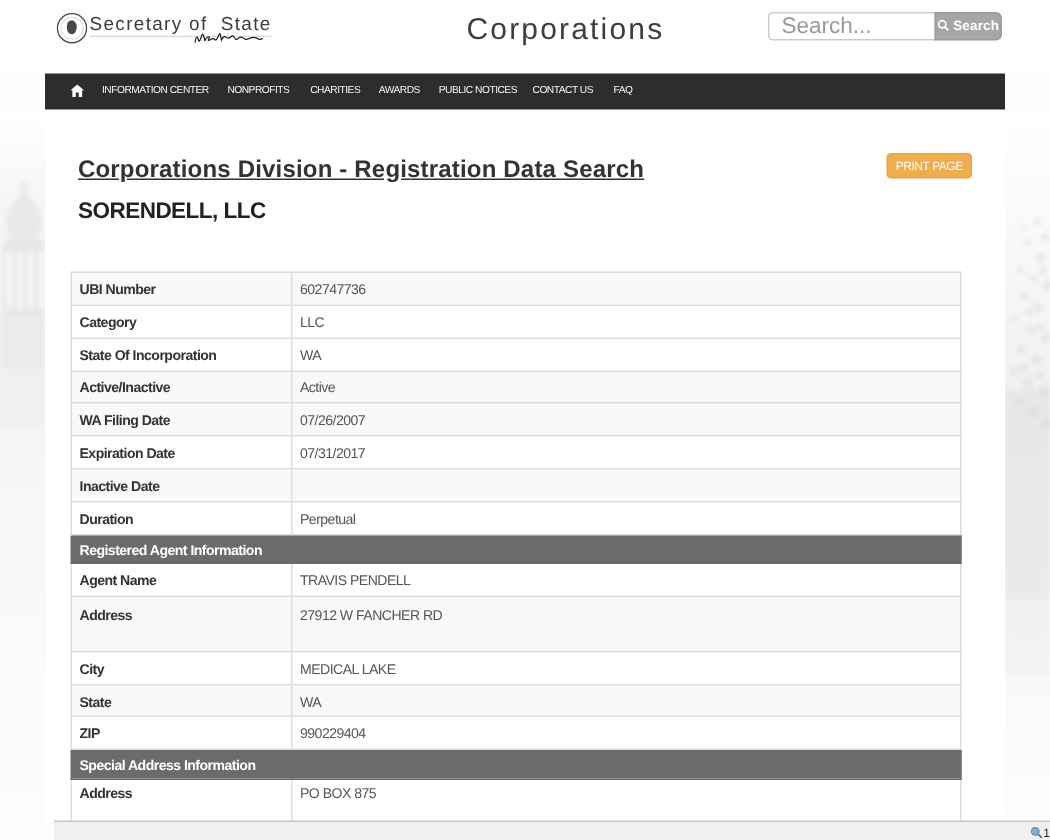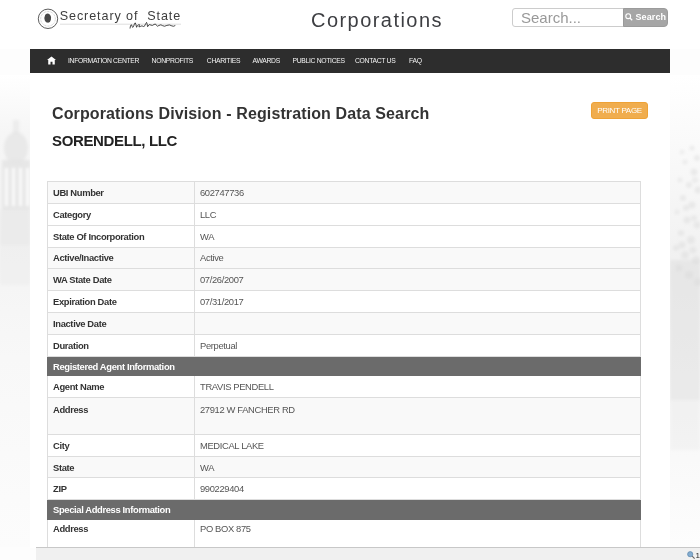--- a/index.html
+++ b/index.html
@@ -124,21 +124,21 @@
   <span style="left:38px">INFORMATION CENTER</span>
   <span style="left:121.6px">NONPROFITS</span>
   <span style="left:176.8px">CHARITIES</span>
   <span style="left:222.5px">AWARDS</span>
   <span style="left:262.5px">PUBLIC NOTICES</span>
   <span style="left:325px">CONTACT US</span>
   <span style="left:379px">FAQ</span>
 </div>
 
 <div class="content">
-  <h1 style="position:absolute;">Corporations Division - Registration Data Search</h1>
+  <h1 style="position:absolute;text-decoration:underline;">Corporations Division - Registration Data Search</h1>
   <div class="h2name">SORENDELL, LLC</div>
   <div class="printbtn">PRINT PAGE</div>
   <table>
     <tbody>
         <tr class="r g">
           <td class="lbl">UBI Number</td>
           <td class="val">602747736</td>
         </tr>
     <tr class="r">
           <td class="lbl">Category</td>
@@ -146,21 +146,21 @@
         </tr>
     <tr class="r">
           <td class="lbl">State Of Incorporation</td>
           <td class="val">WA</td>
         </tr>
     <tr class="r g">
           <td class="lbl">Active/Inactive</td>
           <td class="val">Active</td>
         </tr>
     <tr class="r g">
-          <td class="lbl">WA State Date</td>
+          <td class="lbl">WA Filing Date</td>
           <td class="val">07/26/2007</td>
         </tr>
     <tr class="r">
           <td class="lbl">Expiration Date</td>
           <td class="val">07/31/2017</td>
         </tr>
     <tr class="r g">
           <td class="lbl">Inactive Date</td>
           <td class="val"></td>
         </tr>

